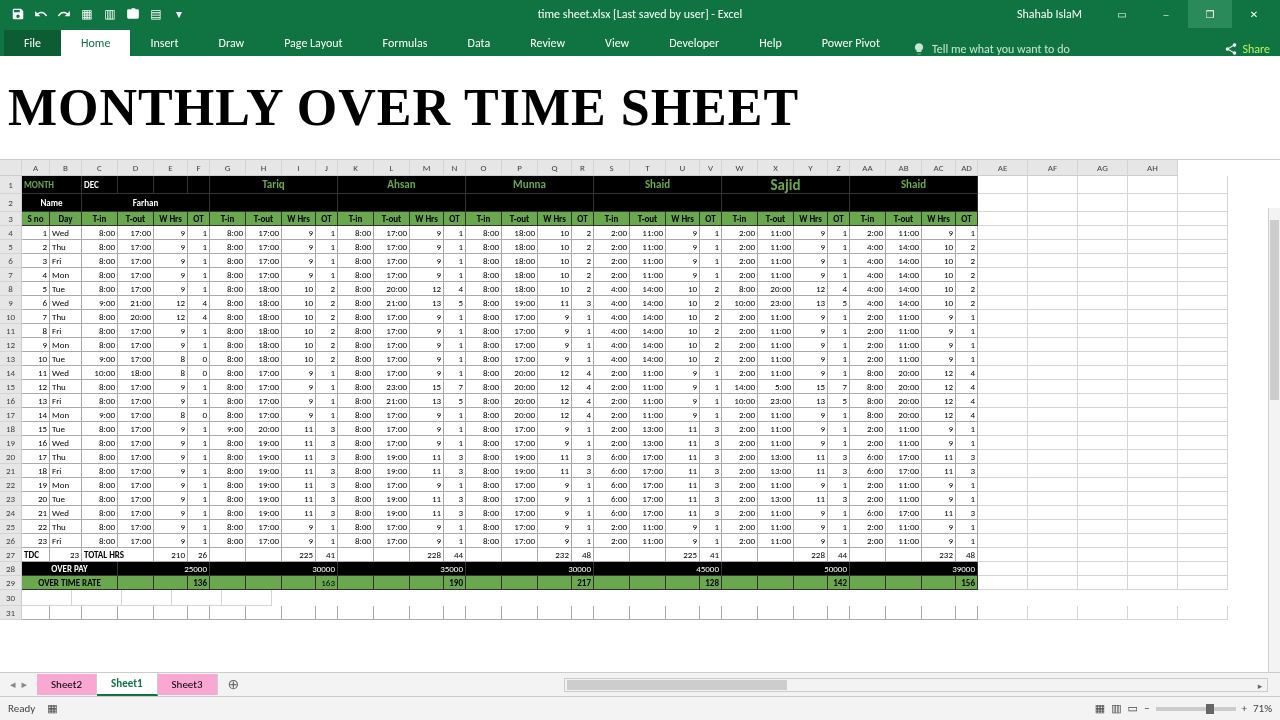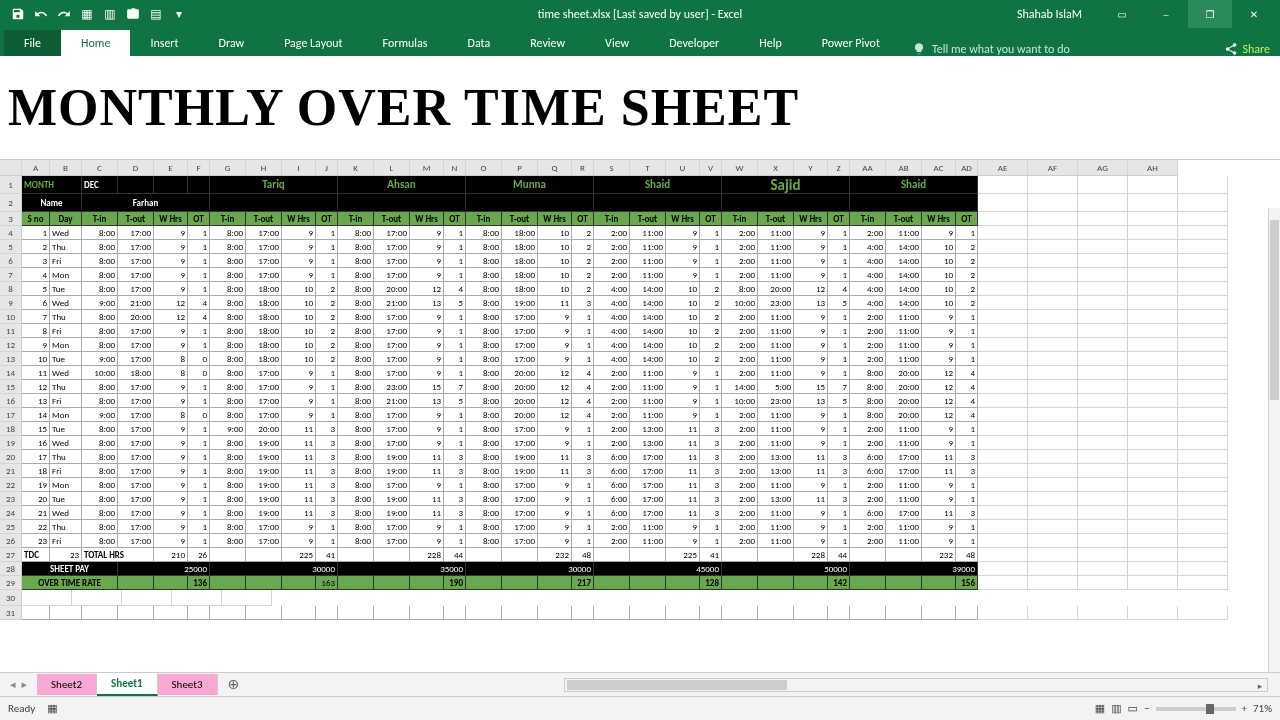--- a/index.html
+++ b/index.html
@@ -1248,21 +1248,21 @@
           <div class="bc"></div>
           <div class="bc"></div>
           <div class="bc"></div>
           <div class="bc"></div>
           <div class="bc"></div>
         </div>
       </div>
       <div class="grid-row">
         <div class="rownum">28</div>
         <div class="cells black" style="grid-template-columns:28px 32px 36px 36px 34px 22px 36px 36px 34px 22px 36px 36px 34px 22px 36px 36px 34px 22px 36px 36px 34px 22px 36px 36px 34px 22px 36px 36px 34px 22px ;display:grid">
-          <div class="cell c black" style="grid-column:1/4;font-weight:bold">SHEET PAY</div>
+          <div class="cell c black" style="grid-column:1/4;font-weight:bold">OVER PAY</div>
           <div class="cell black" style="grid-column:4/7">25000</div>
           <div class="cell black" style="grid-column:span 4">30000</div>
           <div class="cell black" style="grid-column:span 4">35000</div>
           <div class="cell black" style="grid-column:span 4">30000</div>
           <div class="cell black" style="grid-column:span 4">45000</div>
           <div class="cell black" style="grid-column:span 4">50000</div>
           <div class="cell black" style="grid-column:span 4">39000</div>
         </div>
         <div class="right-blank">
           <div class="bc"></div>

